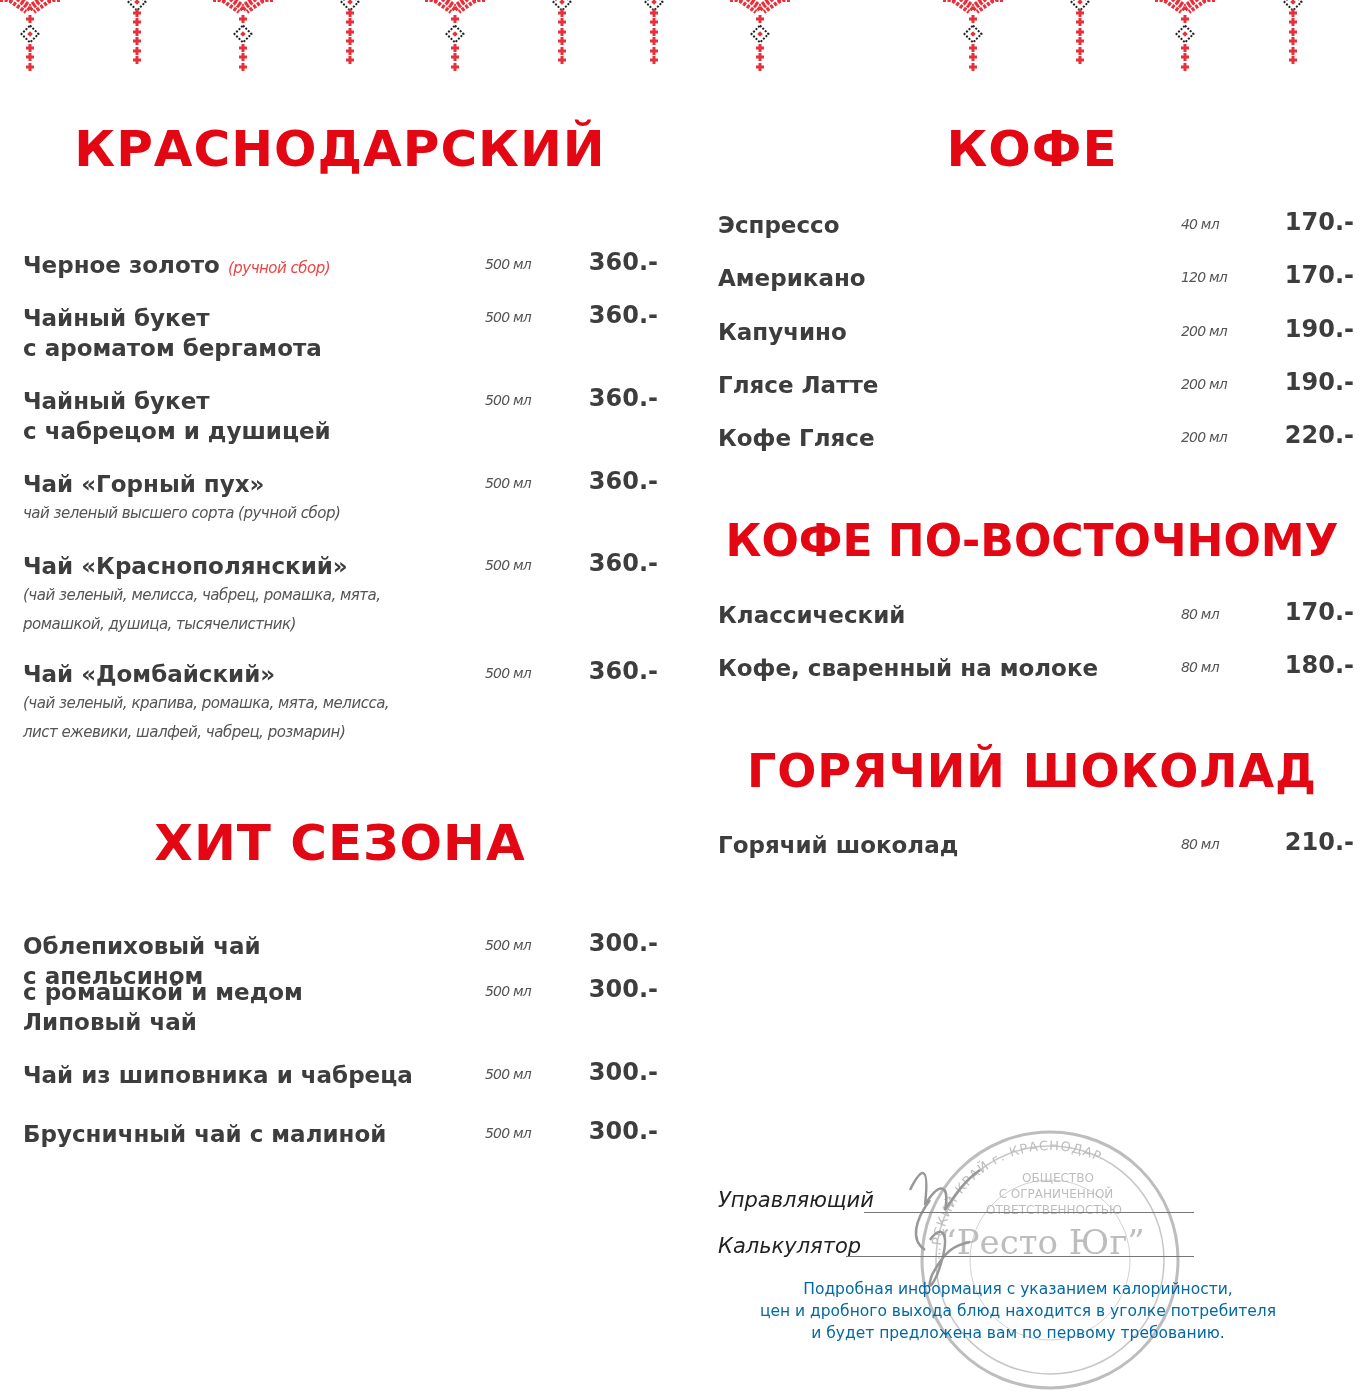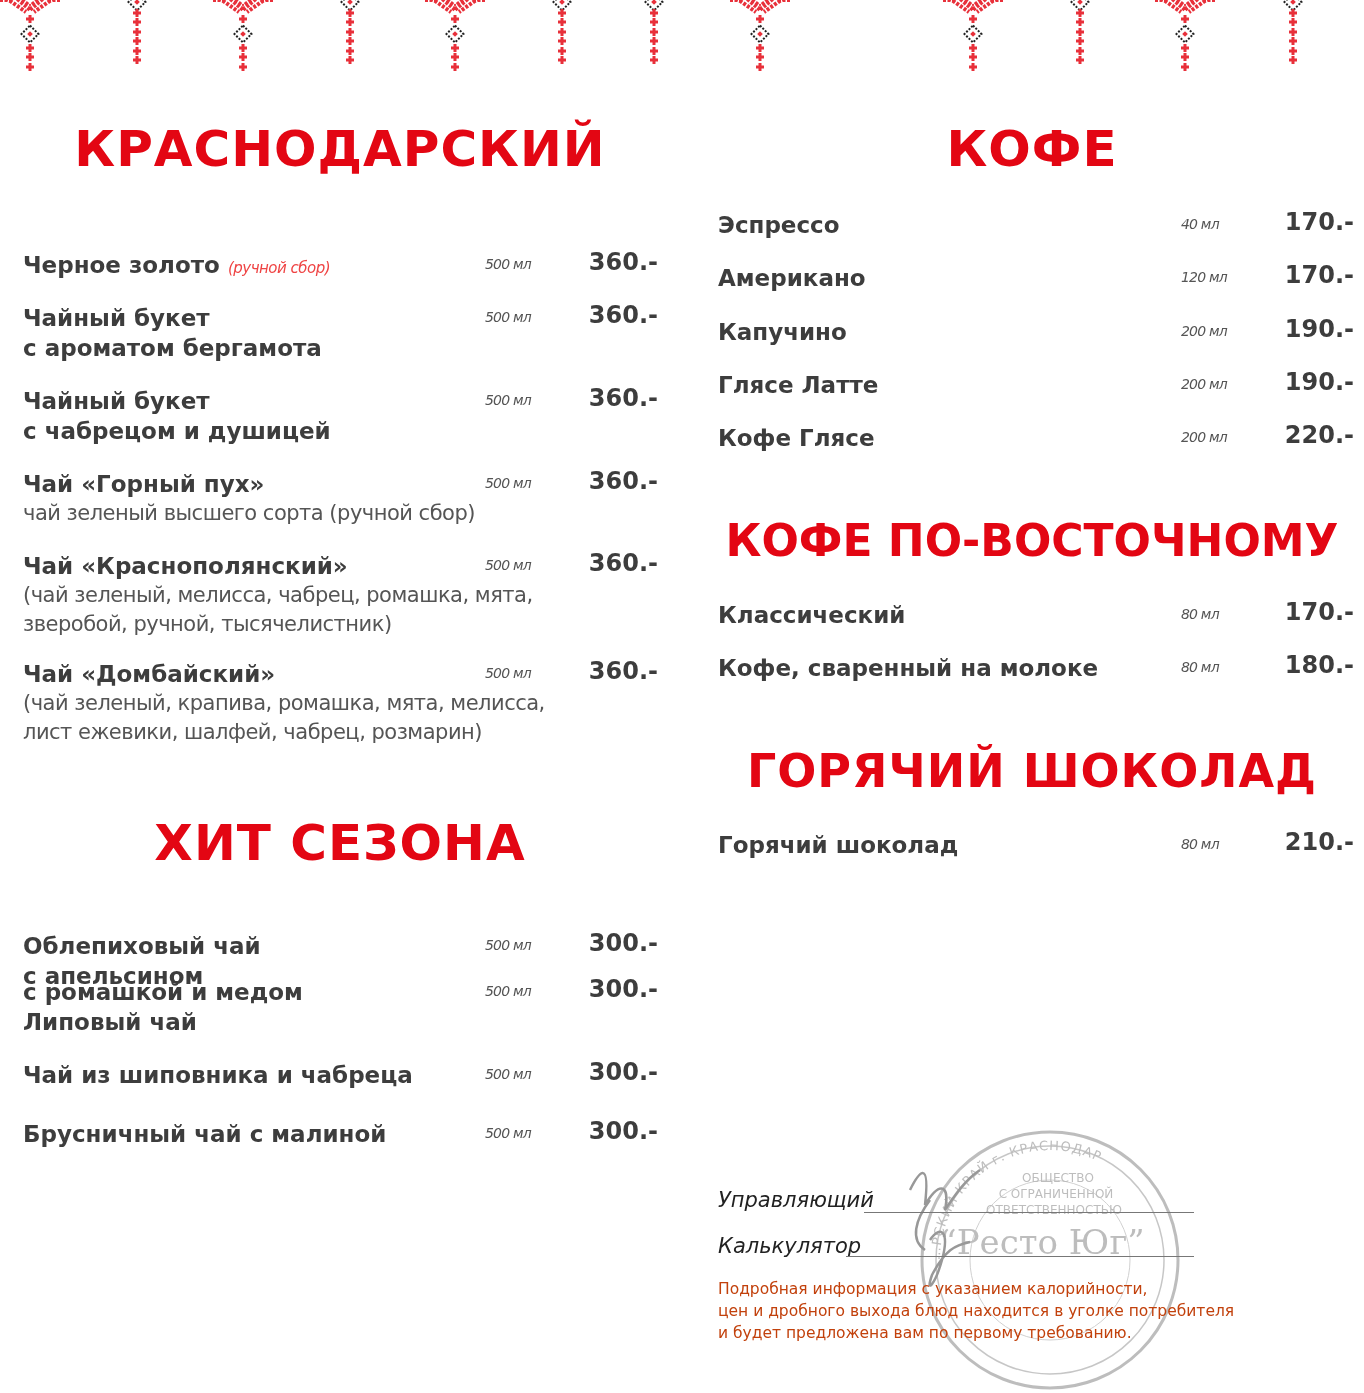--- a/index.html
+++ b/index.html
@@ -24,21 +24,21 @@
     .col-right .item { left: 18px; }
     .item-name {
       font-family: "DejaVu Sans", sans-serif; font-weight: bold; font-size: 23px;
       line-height: 30px; color: #3d3d3d; white-space: nowrap;
     }
     .item-name .inline-note {
       font-family: "DejaVu Sans", sans-serif; font-weight: normal; font-style: italic;
       font-size: 15px; color: #ef4444; letter-spacing: -0.5px;
     }
     .item-desc {
-      font-family: "DejaVu Sans", sans-serif; font-size: 21px;
+      font-family: "DejaVu Sans", sans-serif; font-style: italic; font-size: 15px;
       line-height: 29px; color: #555; letter-spacing: -0.5px; white-space: nowrap;
     }
     .item-volume {
       position: absolute; top: 6px; font-family: "DejaVu Sans", sans-serif; font-style: italic;
       font-size: 14px; color: #555; letter-spacing: -0.8px; white-space: nowrap;
     }
     .col-left .item-volume { left: 462px; }
     .col-right .item-volume { left: 463px; }
     .item-price {
       position: absolute; top: -2px; right: 22px; font-family: "DejaVu Sans", sans-serif;
@@ -48,21 +48,21 @@
 
     
     .sign-row { position: absolute; left: 718px; width: 480px; height: 30px; }
     .sign-label {
       position: absolute; left: 0; top: 0; font-family: "DejaVu Sans", sans-serif;
       font-style: italic; font-size: 21px; color: #222;
     }
     .sign-line { position: absolute; height: 1px; background: #777; }
     .notice {
       position: absolute; left: 718px; top: 1278px; width: 600px;
-      font-family: "DejaVu Sans", sans-serif; font-size: 15.5px; line-height: 22px; color: #c2410c;
+      font-family: "DejaVu Sans", sans-serif; font-size: 15.5px; line-height: 22px; color: #0369a1; text-align: center;
     }
     .stamp { position: absolute; left: 870px; top: 1110px; width: 320px; height: 280px; opacity: 0.55; }
   </style>
 </head>
 <body>
 
 <div class="ornament">
   <svg width="1364" height="80" viewBox="0 0 1364 80">
     <defs>
       <g id="cross">
@@ -137,21 +137,21 @@
   <div class="item" style="top:469px;">
     <div class="item-name">Чай «Горный пух»</div>
     <div class="item-desc">чай зеленый высшего сорта (ручной сбор)</div>
     <span class="item-volume">500 мл</span>
     <span class="item-price">360.-</span>
   </div>
 
   <div class="item" style="top:551px;">
     <div class="item-name">Чай «Краснополянский»</div>
     <div class="item-desc">(чай зеленый, мелисса, чабрец, ромашка, мята,</div>
-    <div class="item-desc">зверобой, ручной, тысячелистник)</div>
+    <div class="item-desc">ромашкой, душица, тысячелистник)</div>
     <span class="item-volume">500 мл</span>
     <span class="item-price">360.-</span>
   </div>
 
   <div class="item" style="top:659px;">
     <div class="item-name">Чай «Домбайский»</div>
     <div class="item-desc">(чай зеленый, крапива, ромашка, мята, мелисса,</div>
     <div class="item-desc">лист ежевики, шалфей, чабрец, розмарин)</div>
     <span class="item-volume">500 мл</span>
     <span class="item-price">360.-</span>

